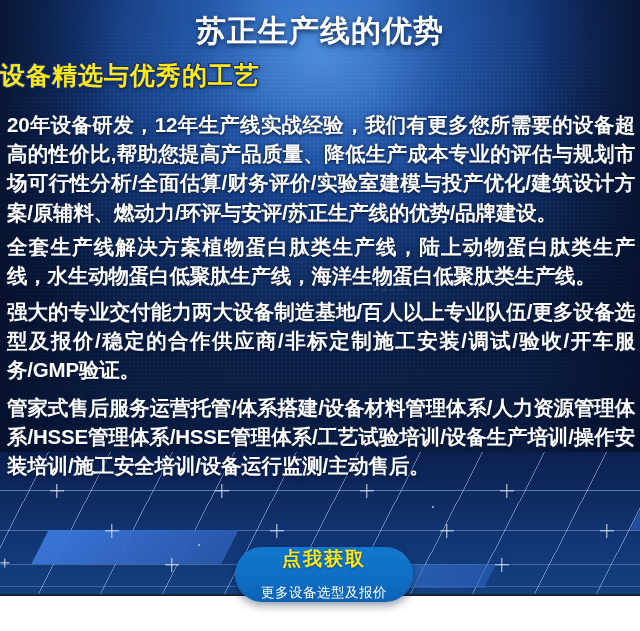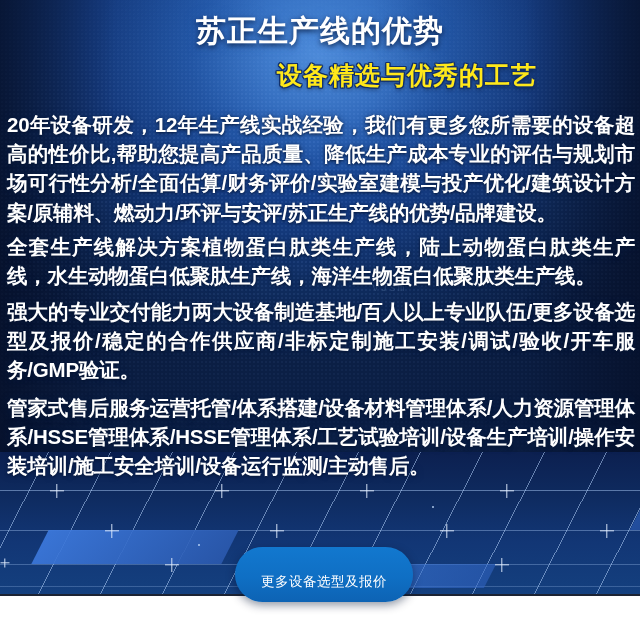--- a/index.html
+++ b/index.html
@@ -115,21 +115,21 @@
   .title {
     position:absolute; left:0; top:9px; width:640px;
     text-align:center;
     font-size:30px; line-height:44px;
     font-weight:700; color:#ffffff;
     letter-spacing:1px;
     text-shadow:0 2px 5px rgba(3,16,45,.75), 0 0 12px rgba(40,90,165,.55);
   }
   .subtitle {
     position:absolute; left:0; top:60px; width:537px;
-    text-align:right;
+    text-align:left;
     font-size:25px; line-height:30px;
     font-weight:700; color:#ffe81a;
     letter-spacing:1px;
     text-shadow:
       -1.3px 0 #13306b, 1.3px 0 #13306b, 0 -1.3px #13306b, 0 1.3px #13306b,
       -1px -1px #13306b, 1px -1px #13306b, -1px 1px #13306b, 1px 1px #13306b,
       0 2px 4px rgba(4,18,48,.6);
   }
 
   
@@ -216,16 +216,17 @@
   <div class="subtitle">设备精选与优秀的工艺</div>
 
   <div class="paras">
     <p class="para p1">20年设备研发，12年生产线实战经验，我们有更多您所需要的设备超高的性价比,帮助您提高产品质量、降低生产成本专业的评估与规划市场可行性分析/全面估算/财务评价/实验室建模与投产优化/建筑设计方案/原辅料、燃动力/环评与安评/苏正生产线的优势/品牌建设。</p>
     <p class="para p2">全套生产线解决方案植物蛋白肽类生产线，陆上动物蛋白肽类生产线，水生动物蛋白低聚肽生产线，海洋生物蛋白低聚肽类生产线。</p>
     <p class="para p3">强大的专业交付能力两大设备制造基地/百人以上专业队伍/更多设备选型及报价/稳定的合作供应商/非标定制施工安装/调试/验收/开车服务/GMP验证。</p>
     <p class="para p4">管家式售后服务运营托管/体系搭建/设备材料管理体系/人力资源管理体系/HSSE管理体系/HSSE管理体系/工艺试验培训/设备生产培训/操作安装培训/施工安全培训/设备运行监测/主动售后。</p>
   </div>
 
   <div class="cta">
+    <span class="cta-main">点我获取</span>
     <span class="cta-sub">更多设备选型及报价</span>
   </div>
 
 </div>
 
 </body></html>

